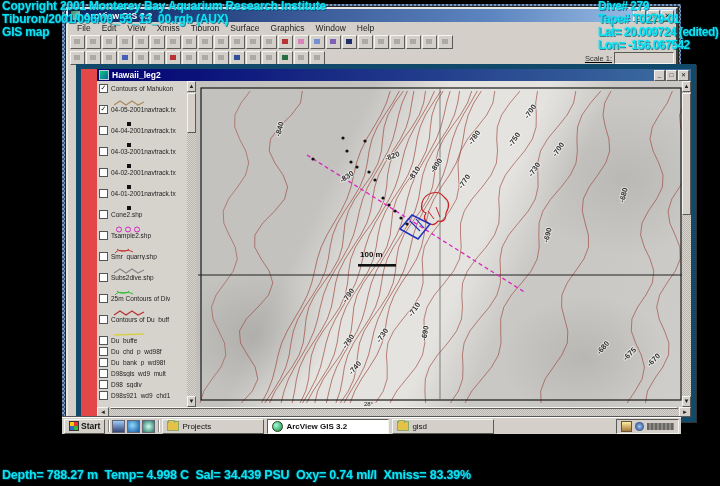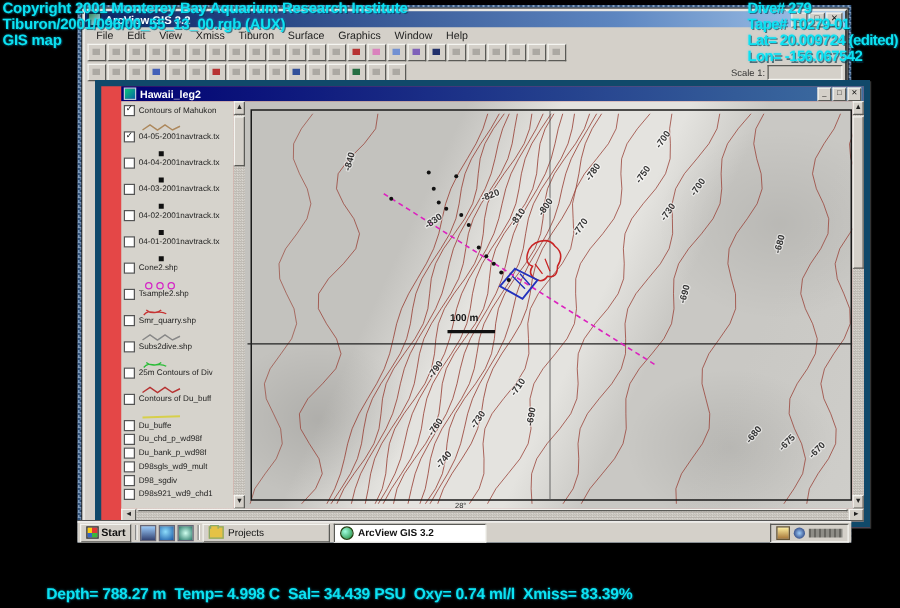--- a/index.html
+++ b/index.html
@@ -21,21 +21,21 @@
             display:flex;align-items:center;padding:0 2px;color:#fff;}
   .titlebar .ttl{font-size:9px;font-weight:bold;margin-left:3px;white-space:nowrap;}
   .appicon{width:9px;height:9px;background:linear-gradient(135deg,#2e8b57,#b0d8ff);border:1px solid #123;}
   .winbtns{margin-left:auto;display:flex;gap:1px;}
   .winbtn{width:11px;height:10px;font-size:7px;line-height:9px;text-align:center;color:#111;}
   .menubar{height:12px;display:flex;align-items:center;padding-left:4px;gap:1px;background:#d4d0c8;}
   .menu-item{font-size:8.5px;color:#1d1d1d;padding:0 5px;white-space:nowrap;}
   .toolbar{display:flex;align-items:center;gap:1px;padding:1px 2px;background:#d4d0c8;}
   .tb-btn{width:13px;height:12px;position:relative;}
   .tb-btn i{position:absolute;left:3px;top:3px;width:6px;height:5px;background:#00000030;display:block;}
-  .scalebox{margin-left:auto;display:flex;align-items:center;gap:2px;}
+  .scalebox{margin-left:auto;display:flex;align-items:center;gap:2px;text-decoration:underline;}
   .scalebox .lbl{font-size:7.5px;color:#333;}
   .scalebox .val{width:58px;height:10px;}
   
   .view{position:absolute;left:8px;top:55px;width:594px;height:348px;background:#ef4444;
         border:5px solid #0c4a6e;box-shadow:1px 1px 0 #333;padding-left:16px;}
   .vtitle{height:12px;background:linear-gradient(90deg,#00007c,#3a6ea5);display:flex;align-items:center;
           color:#fff;padding:0 2px;}
   .vtitle .ttl{font-size:8.5px;font-weight:bold;margin-left:3px;}
   .vicon{width:8px;height:8px;background:linear-gradient(135deg,#0c7,#06a);border:1px solid #bcd;}
   .vbtn{width:9px;height:9px;font-size:6px;line-height:8px;text-align:center;color:#111;}
@@ -520,25 +520,29 @@
       <div class="vsep"></div>
       <div id="taskbtns" style="display:flex;gap:3px;flex:1;min-width:0;">
           <div class="taskbtn out" style="width: 92px;">
             <span class="folder"></span>
             <span>Projects</span>
           </div>
           <div class="taskbtn active in" style="width: 112px;">
             <span class="avicon"></span>
             <span>ArcView GIS 3.2</span>
           </div>
+          <div class="taskbtn out" style="width: 92px;">
+            <span class="folder"></span>
+            <span>gisd</span>
+          </div>
         </div>
       <div class="tray in">
         <span class="trayicon" style="background:linear-gradient(#fe9,#a73);border:1px solid #653"></span>
         <span class="trayicon" style="background:radial-gradient(circle,#9cf,#126);border-radius:50%"></span>
         <span class="clock-smudge"></span>
       </div>
     </div>
   </div>
 
   <div class="ov" style="left:2px;top:0;" id="ov-tl"><div>Copyright 2001 Monterey Bay Aquarium Research Institute</div><div>Tiburon/2001/096/00_55_13_00.rgb (AUX)</div><div>GIS map</div></div>
   <div class="ov" style="left:598px;top:0;letter-spacing:-.5px;" id="ov-tr"><div>Dive# 279</div><div>Tape# T0279-01</div><div>Lat= 20.009724 (edited)</div><div>Lon= -156.067542</div></div>
-  <div class="ov ov-bottom" style="left:2px;top:469px;margin-left:35px;">Depth= 788.27 m  Temp= 4.998 C  Sal= 34.439 PSU  Oxy= 0.74 ml/l  Xmiss= 83.39%</div>
+  <div class="ov ov-bottom" style="left:2px;top:469px;">Depth= 788.27 m  Temp= 4.998 C  Sal= 34.439 PSU  Oxy= 0.74 ml/l  Xmiss= 83.39%</div>
 </div>
 
 </body></html>

